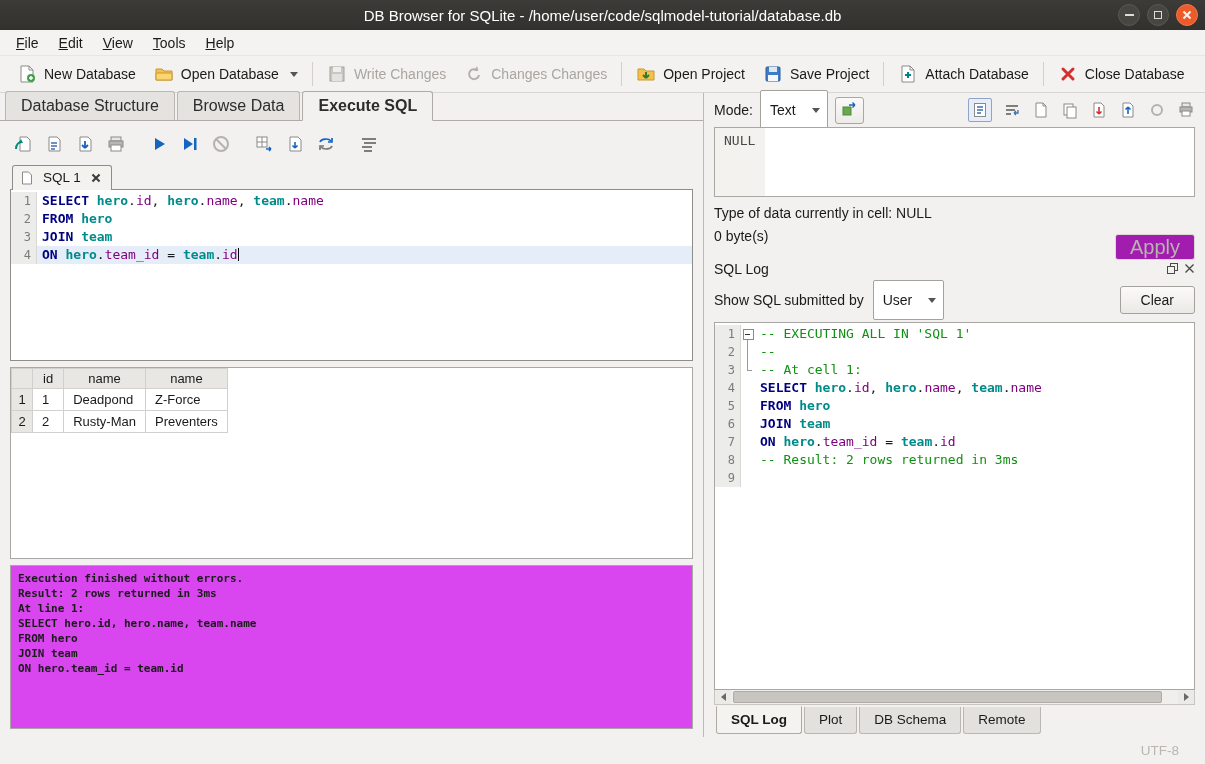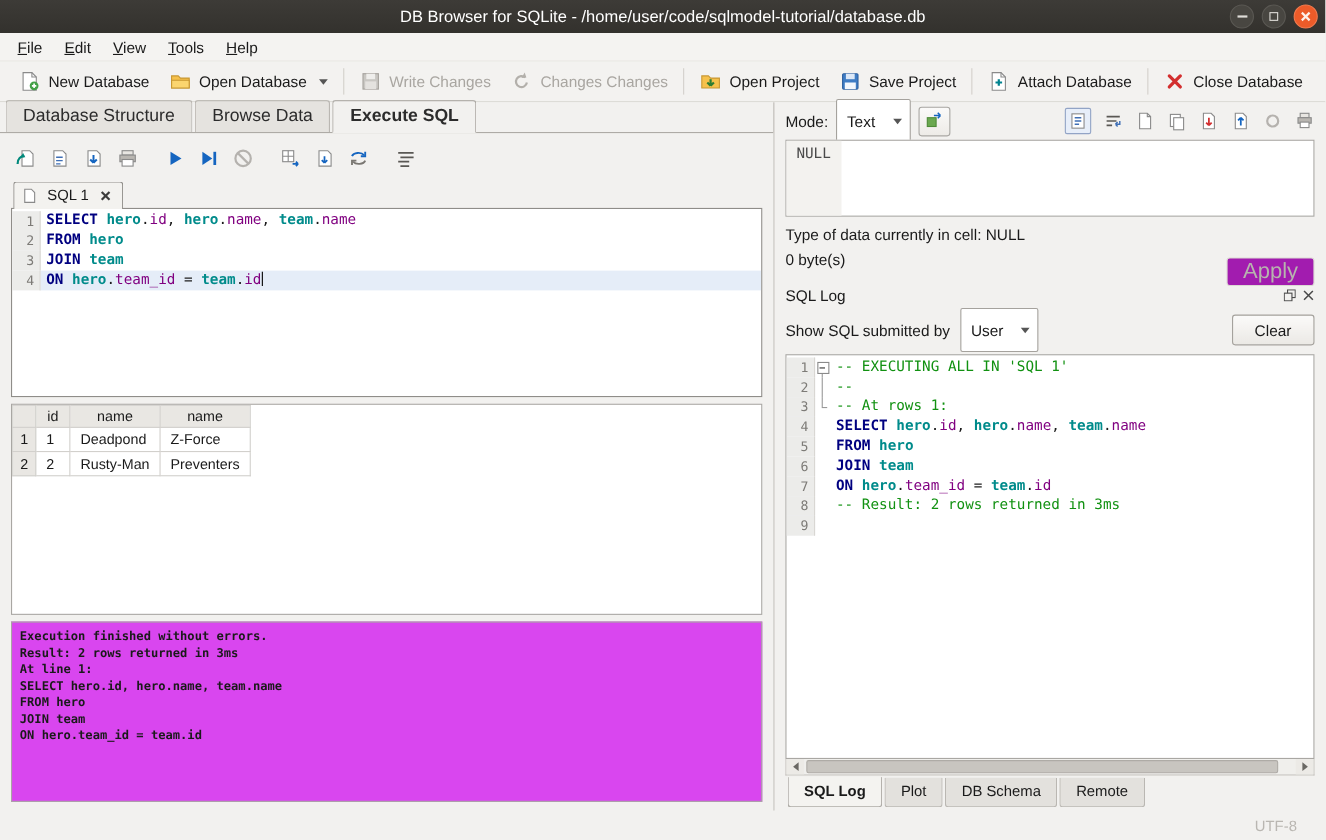--- a/index.html
+++ b/index.html
@@ -461,21 +461,21 @@
             <span class="code"><span class="tok-com">-- EXECUTING ALL IN 'SQL 1'</span></span>
           </div>
           <div class="ed-line">
             <span class="ln">2</span>
             <span class="fold f-mid"></span>
             <span class="code"><span class="tok-com">--</span></span>
           </div>
           <div class="ed-line">
             <span class="ln">3</span>
             <span class="fold f-end"></span>
-            <span class="code"><span class="tok-com">-- At rows 1:</span></span>
+            <span class="code"><span class="tok-com">-- At cell 1:</span></span>
           </div>
           <div class="ed-line">
             <span class="ln">4</span>
             <span class="fold"></span>
             <span class="code"><span class="tok-kw">SELECT</span><span class="tok-pl"> </span><span class="tok-tbl">hero</span><span class="tok-pl">.</span><span class="tok-fld">id</span><span class="tok-pl">, </span><span class="tok-tbl">hero</span><span class="tok-pl">.</span><span class="tok-fld">name</span><span class="tok-pl">, </span><span class="tok-tbl">team</span><span class="tok-pl">.</span><span class="tok-fld">name</span></span>
           </div>
           <div class="ed-line">
             <span class="ln">5</span>
             <span class="fold"></span>
             <span class="code"><span class="tok-kw">FROM</span><span class="tok-pl"> </span><span class="tok-tbl">hero</span></span>

